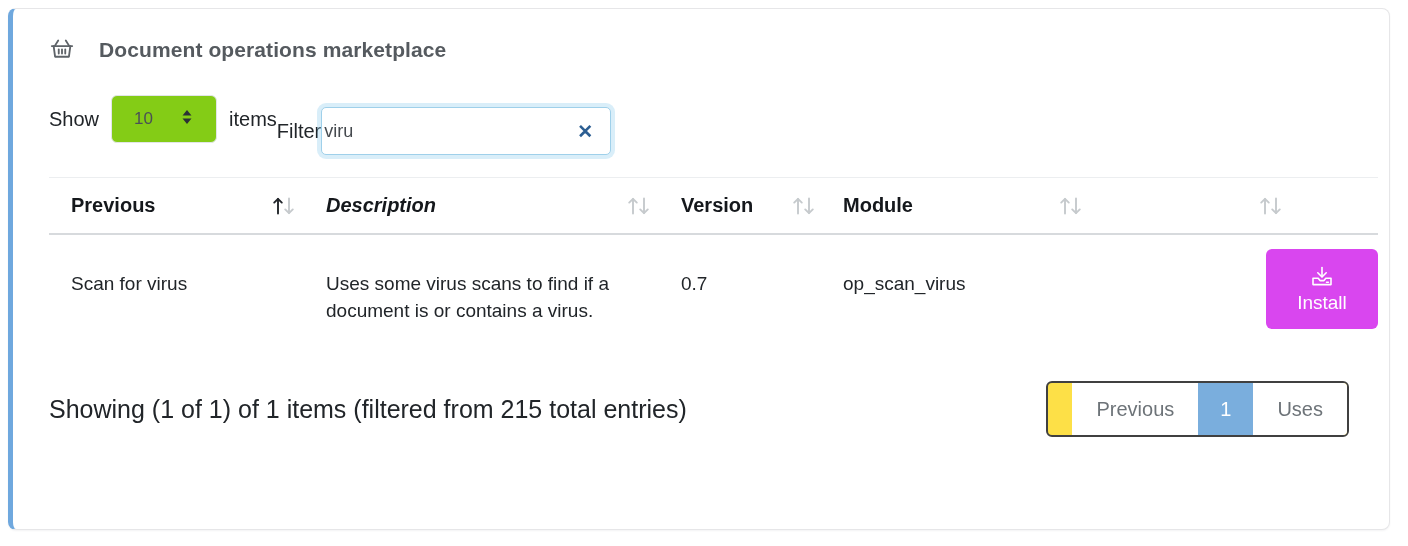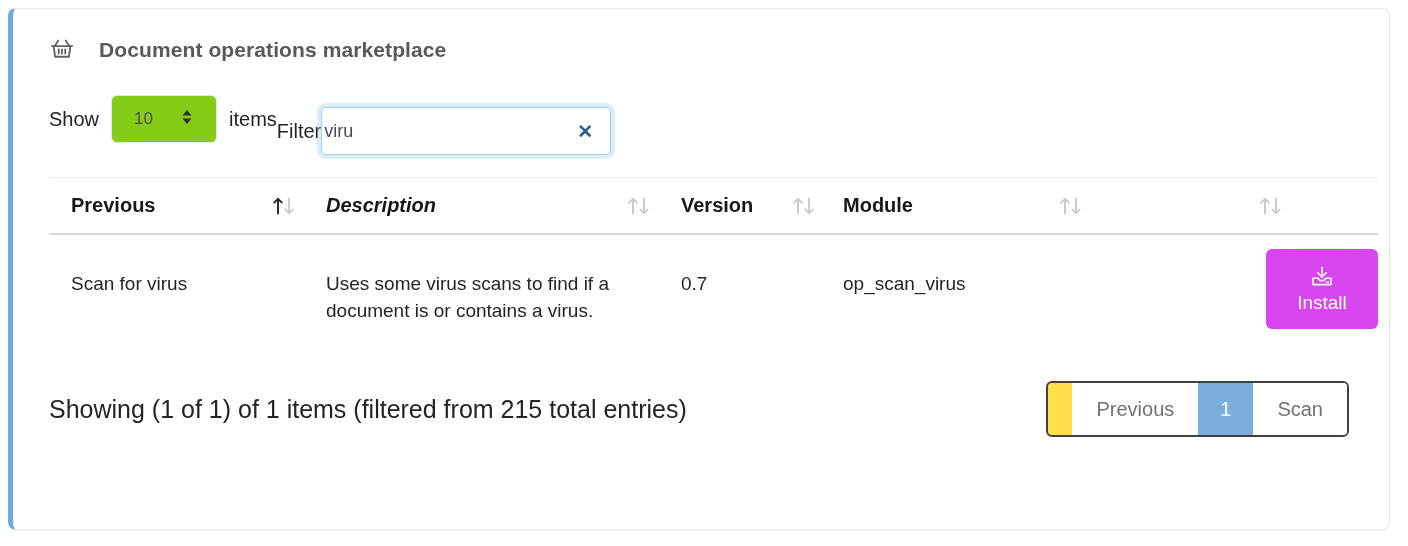--- a/index.html
+++ b/index.html
@@ -337,17 +337,17 @@
         </tr>
       </tbody>
     </table>
   </div>
 
   <div class="footer">
     <span class="showing-text">Showing (1 of 1) of 1 items (filtered from 215 total entries)</span>
     <div class="pager">
       <span class="pg">Previous</span>
       <span class="pg num active">1</span>
-      <span class="pg">Scan</span>
+      <span class="pg">Uses</span>
     </div>
   </div>
 
 </div>
 
 </body></html>

